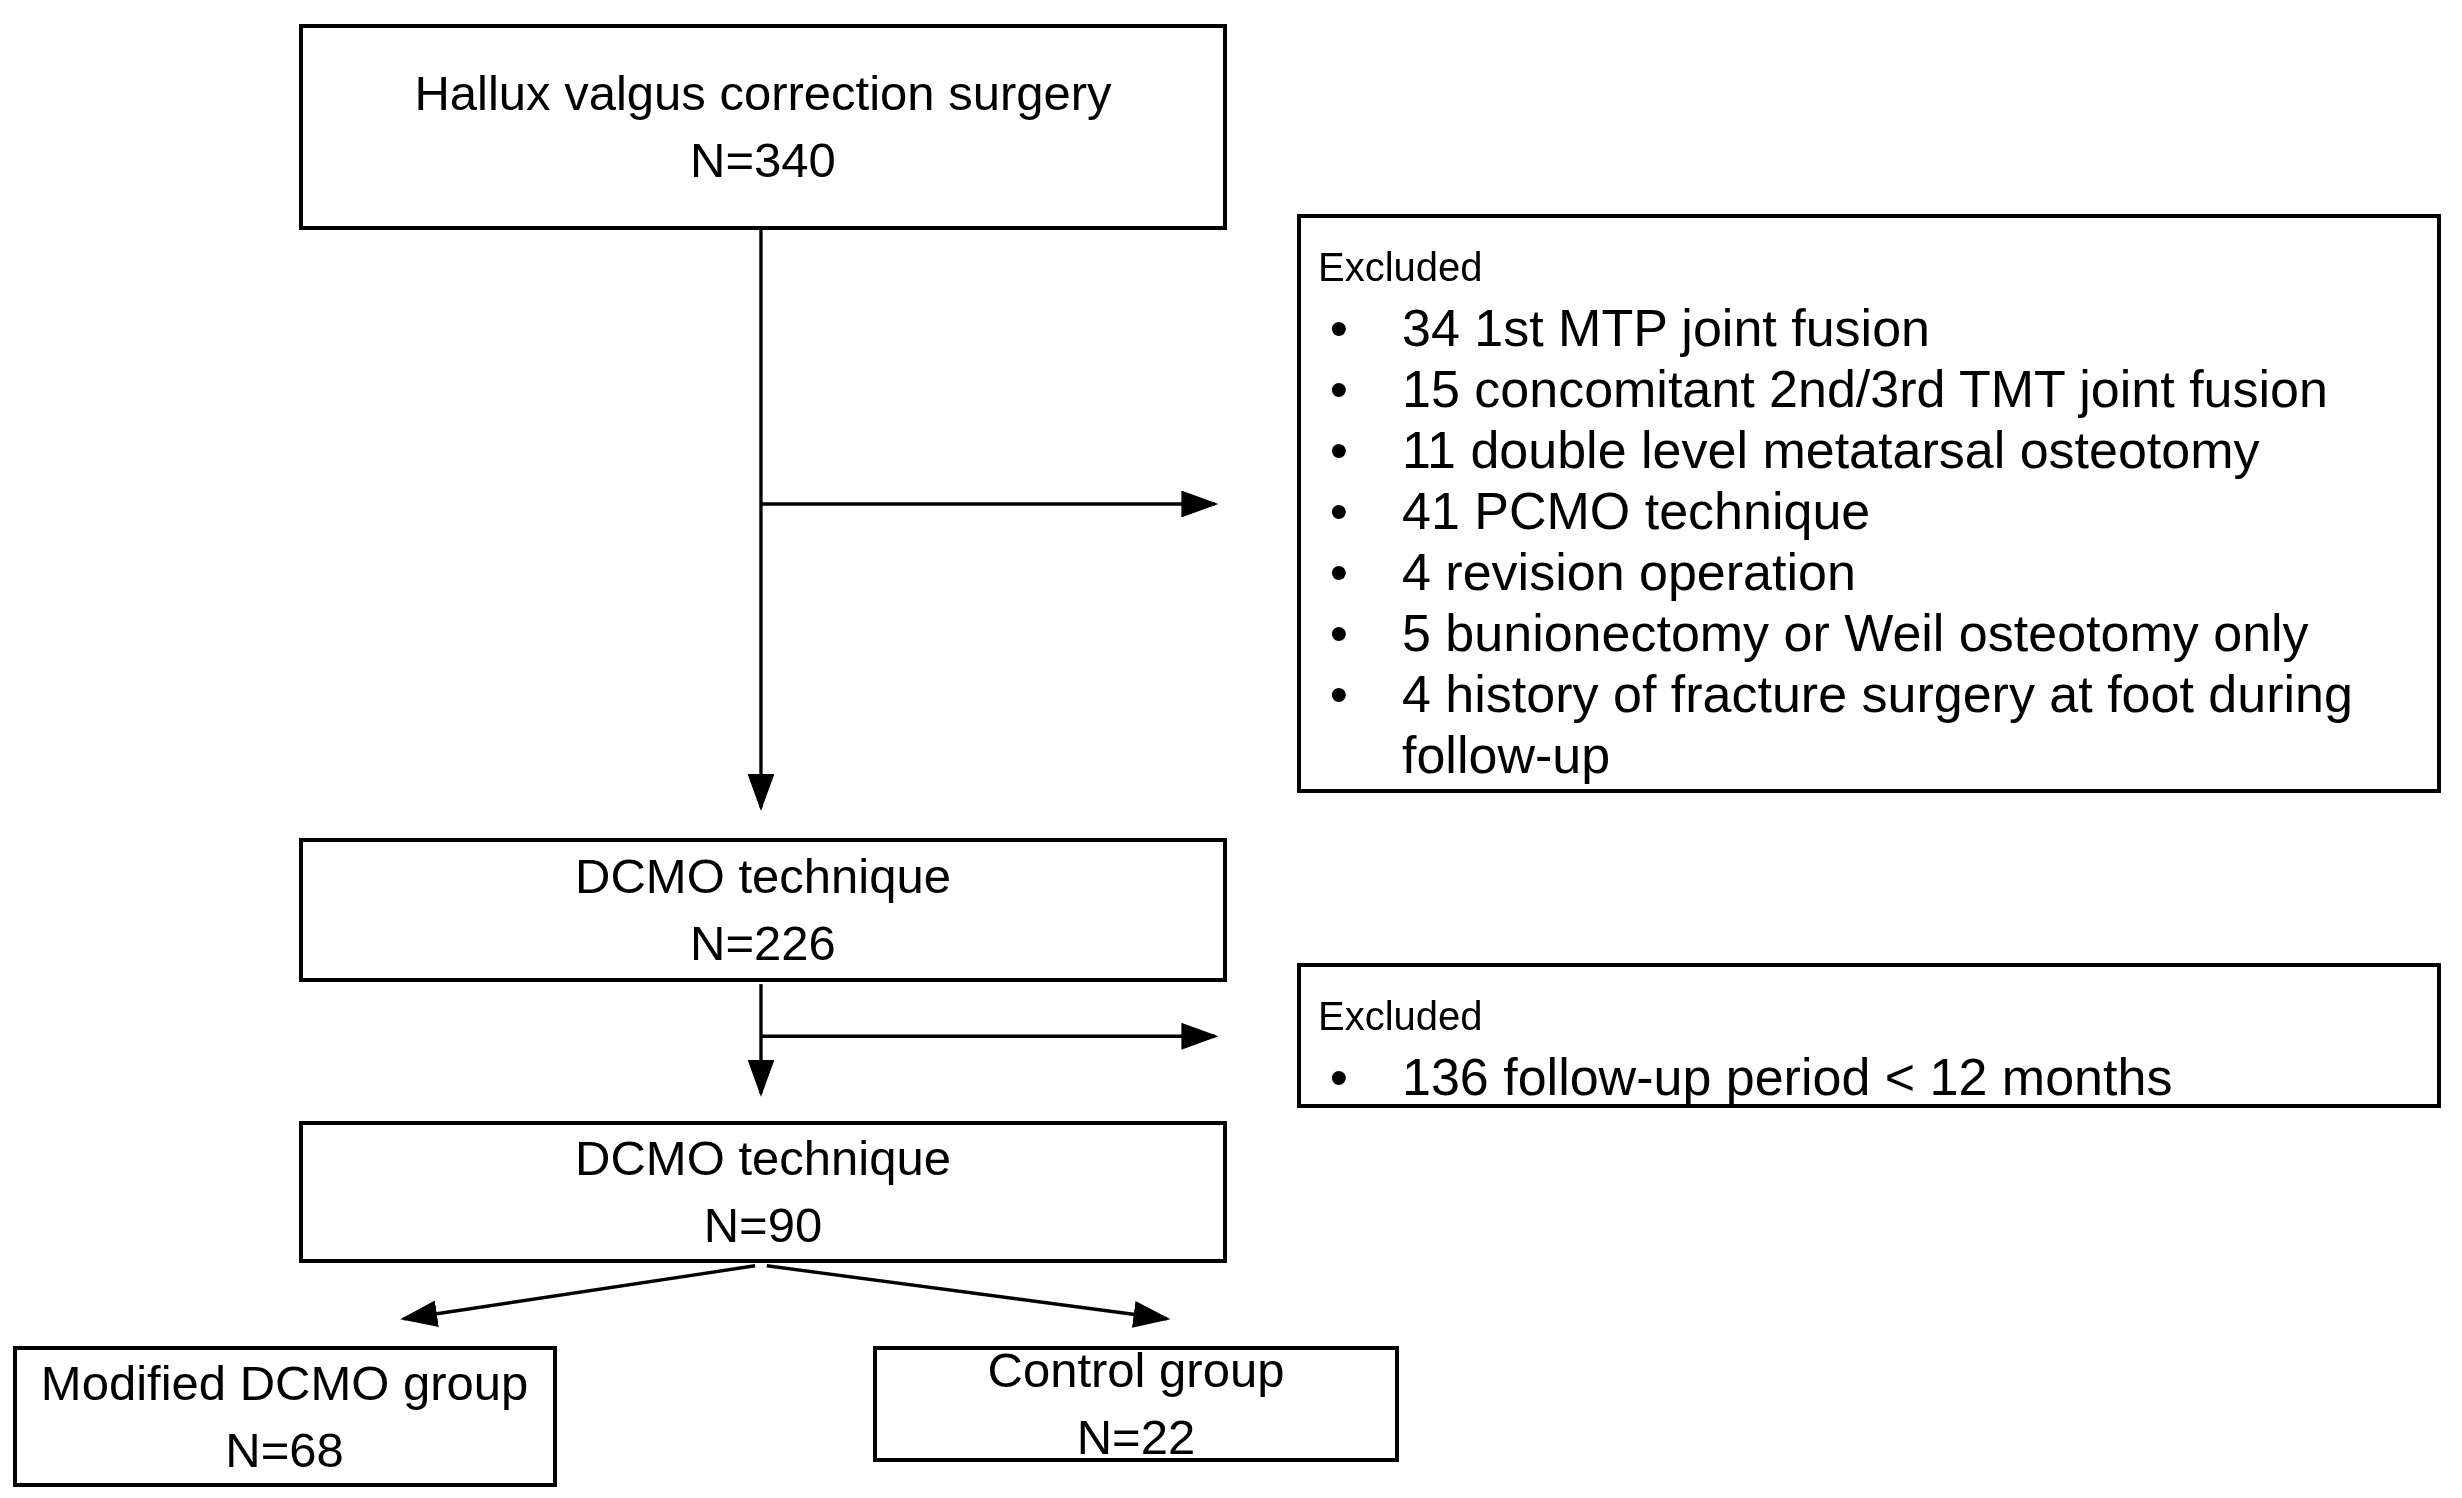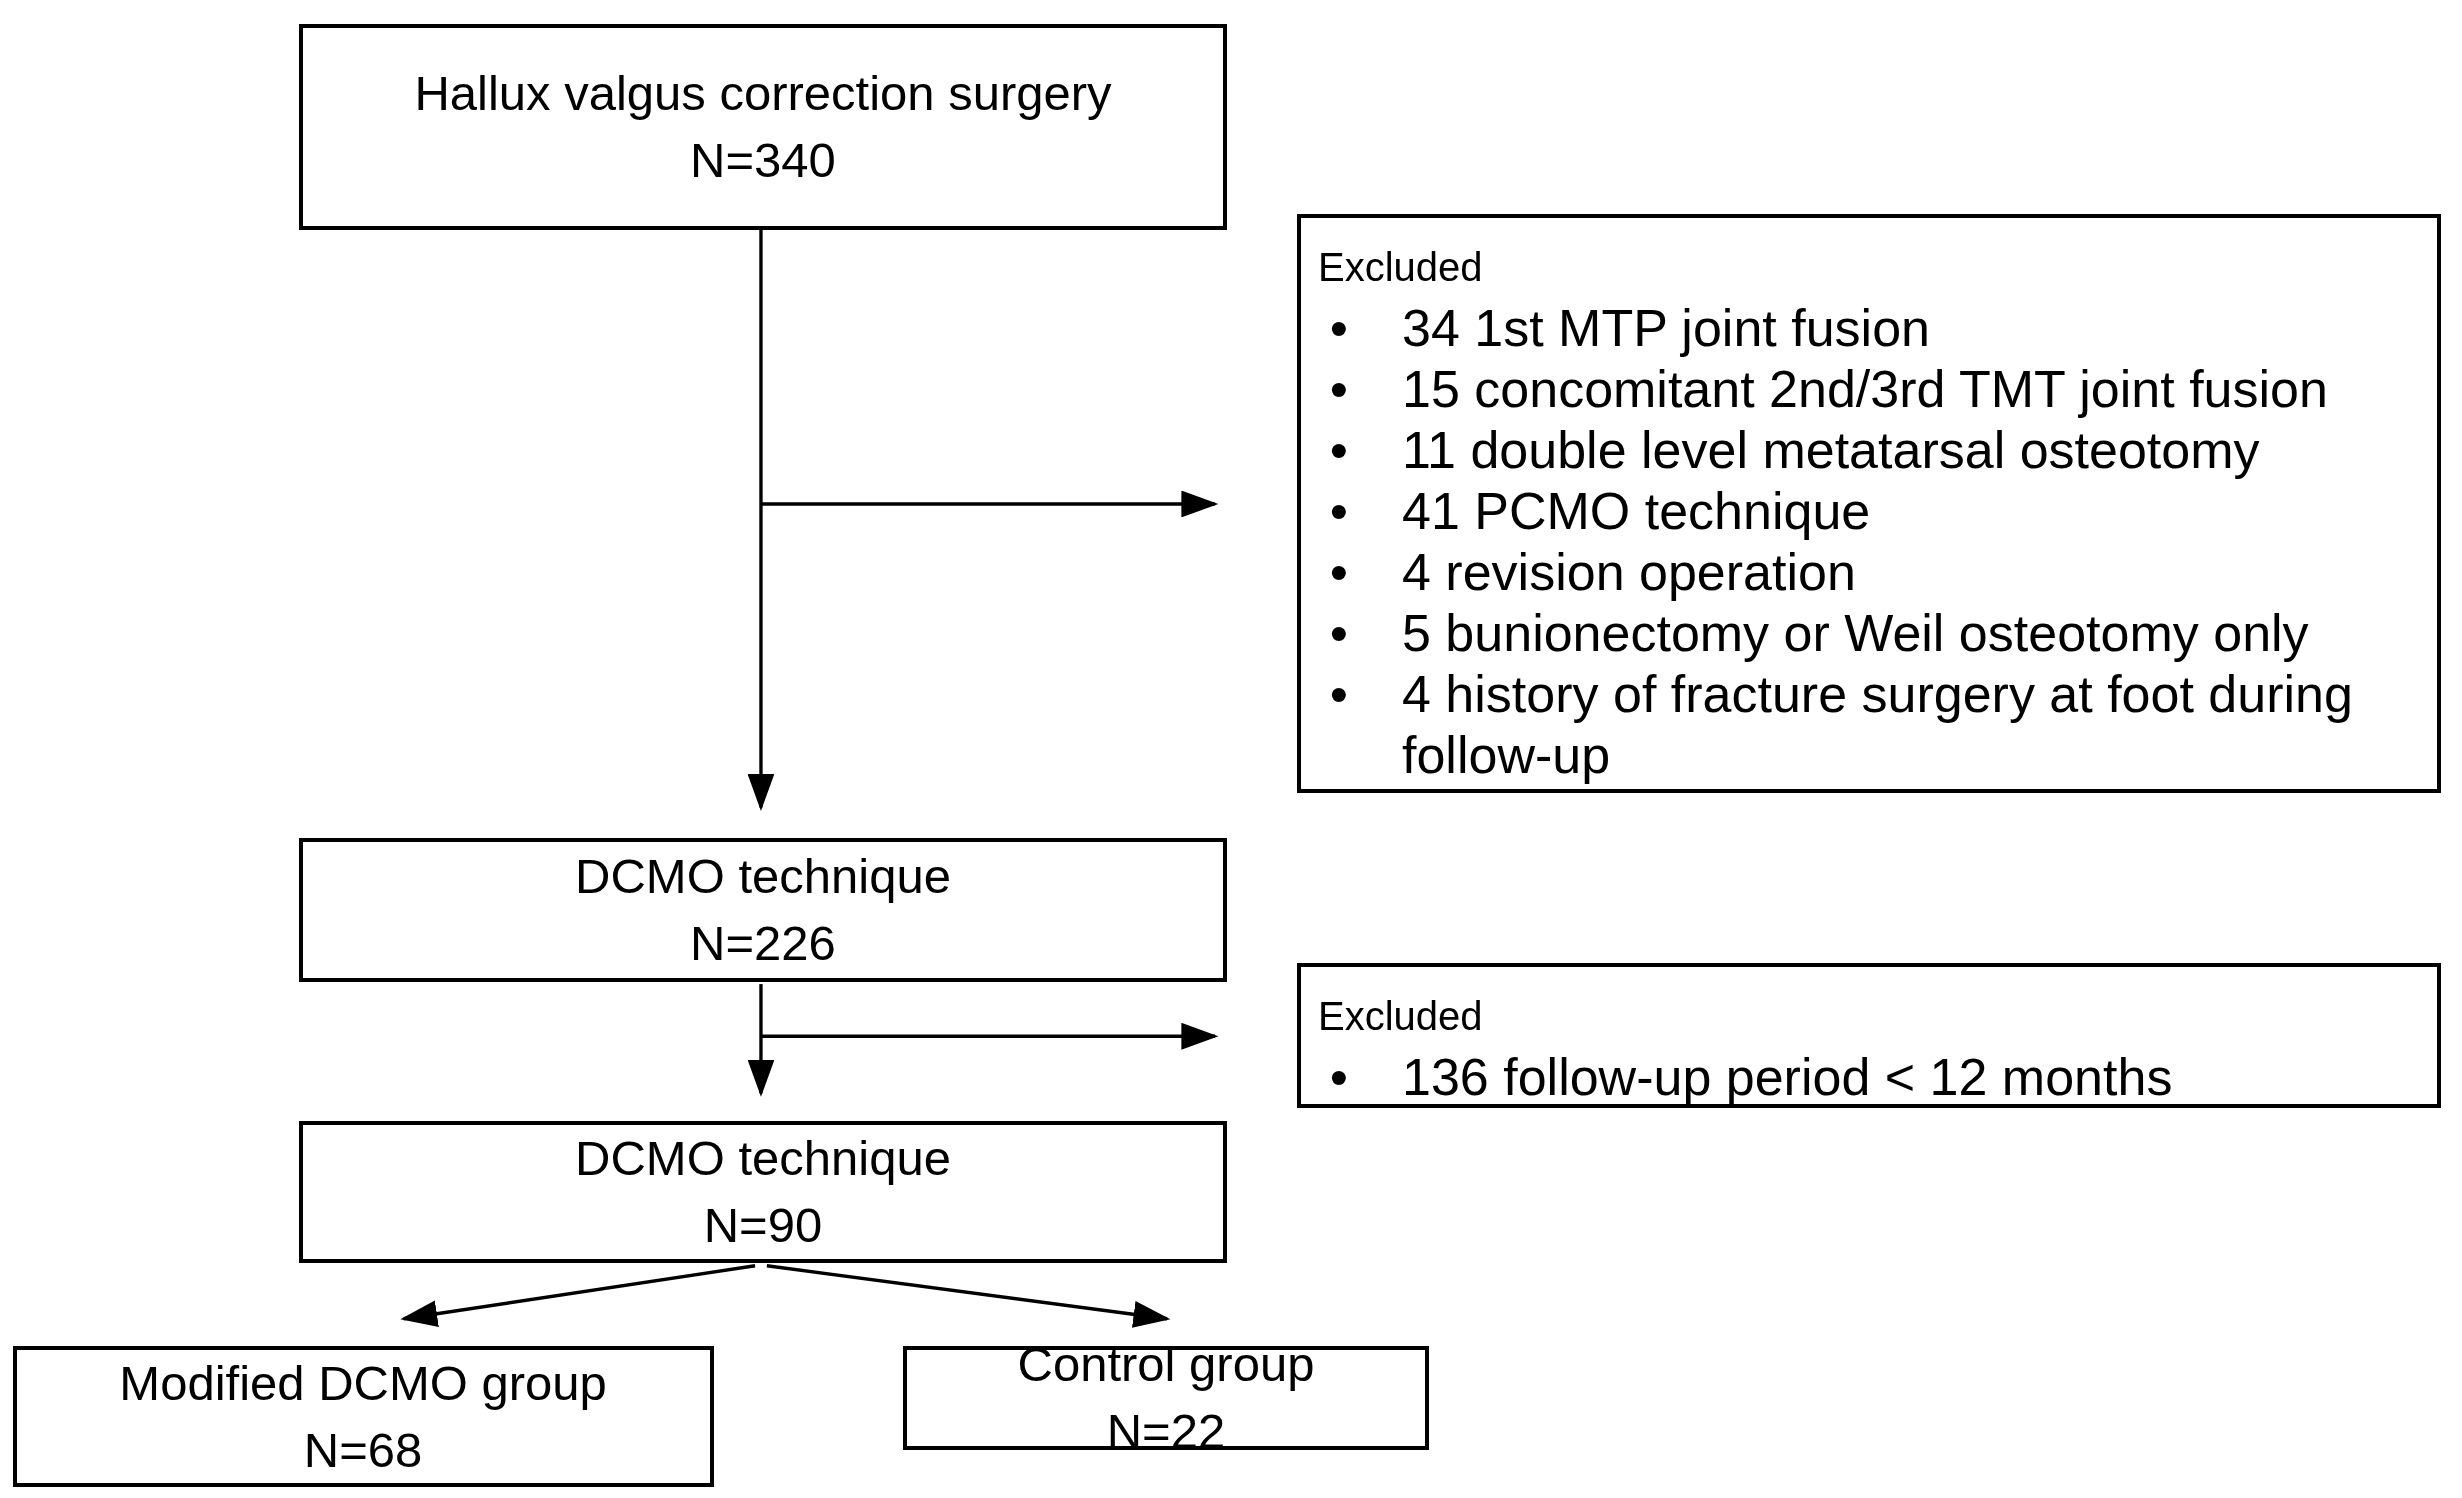--- a/index.html
+++ b/index.html
@@ -65,22 +65,22 @@
     position: absolute;
     left: 11.8px;
     top: 0;
   }
   
   .box-surgery            { left: 299px;  top: 12.6px;   width: 928px; height: 206px; margin-top: 11px; }
   .box-excluded-primary   { left: 1297px; top: 214px;  width: 1144px; height: 579px; }
   .box-dcmo-226           { left: 299px;  top: 838px;  width: 928px; height: 144px; }
   .box-excluded-followup  { left: 1297px; top: 963px; width: 1144px; height: 145px; }
   .box-dcmo-90            { left: 299px;  top: 1121px; width: 928px; height: 142px; }
-  .box-modified-group     { left: 12.6px;   top: 1346px; width: 701px;  height: 141px; }
-  .box-control-group      { left: 903px; top: 1346px; width: 526px;  height: 104px; }
+  .box-modified-group     { left: 12.6px;   top: 1346px; width: 544px;  height: 141px; }
+  .box-control-group      { left: 873px; top: 1346px; width: 526px;  height: 116px; }
 </style>
 </head>
 <body>
 
 <div class="canvas">
 
   <svg class="arrows" viewBox="0 0 2928 1782" xmlns="http://www.w3.org/2000/svg">
     <defs>
       <marker id="ah" markerUnits="userSpaceOnUse" markerWidth="46" markerHeight="32" refX="40" refY="16" orient="auto">
         <path d="M0,0 L44,16 L0,32 Z" fill="#000000"></path>

